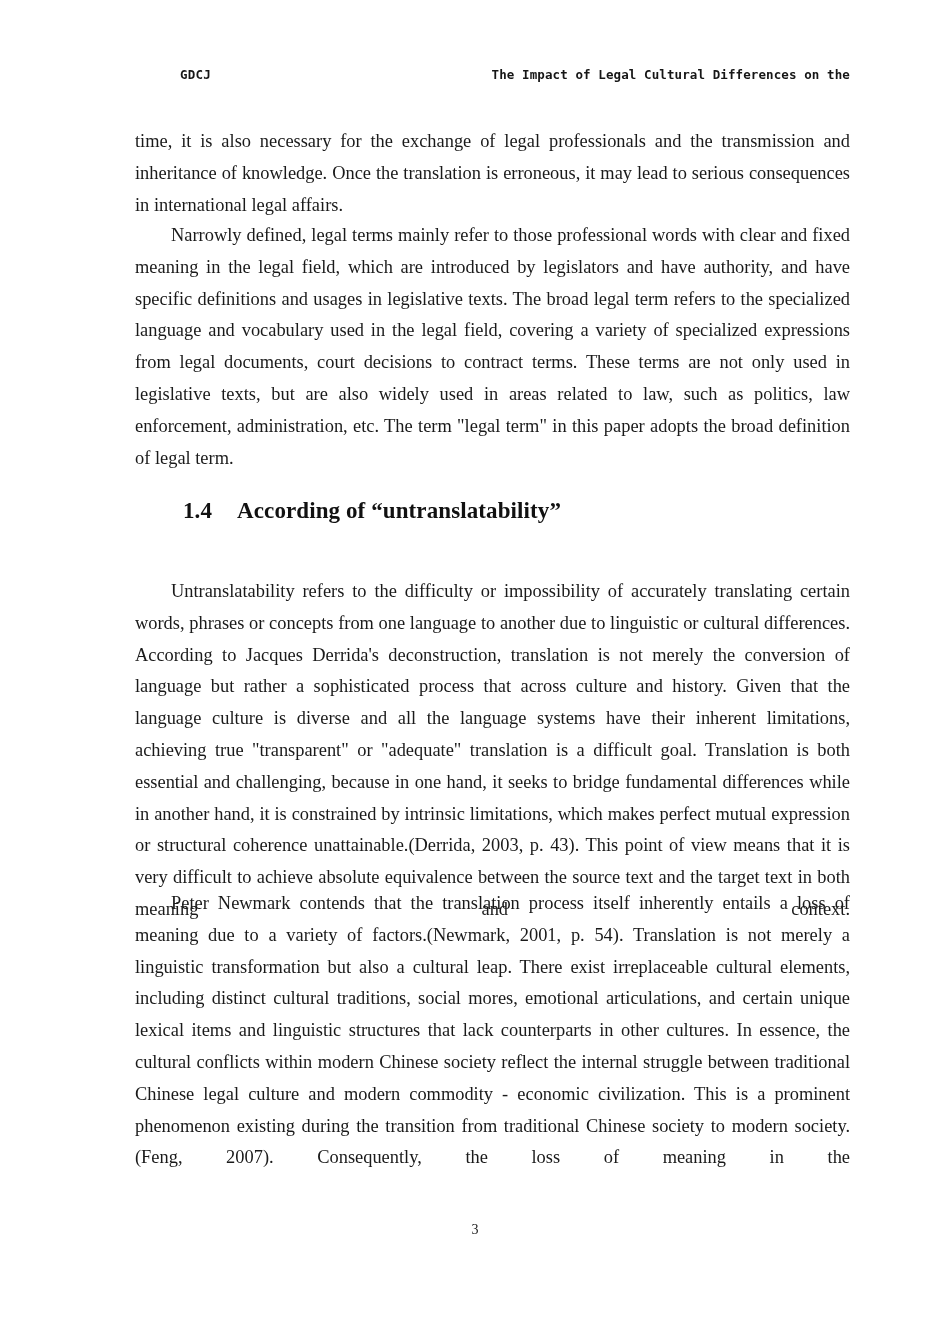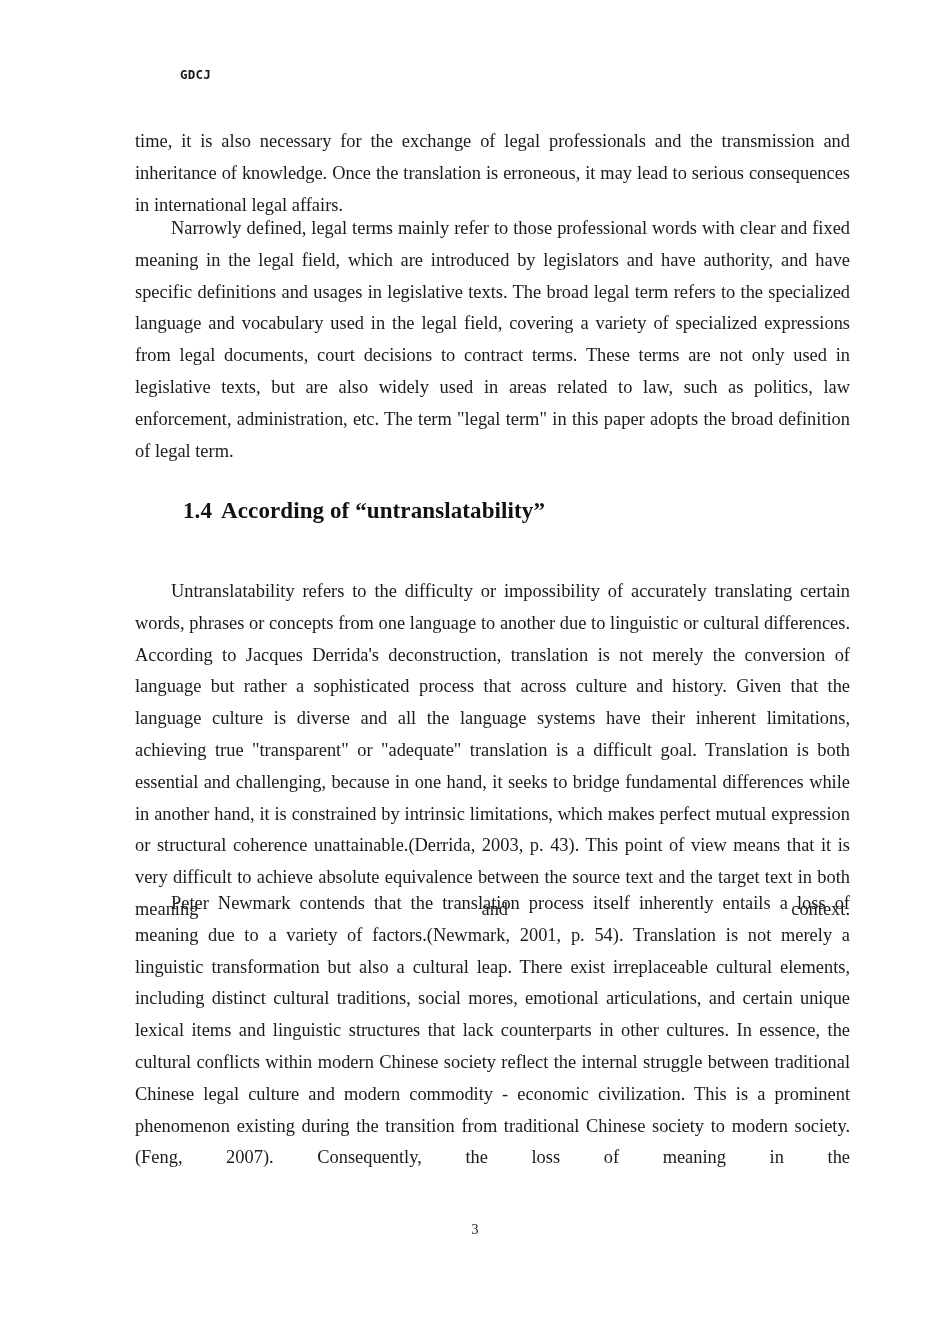--- a/index.html
+++ b/index.html
@@ -85,32 +85,32 @@
     top: 498px;
     font-family: "Liberation Serif", "DejaVu Serif", serif;
     font-size: 23px;
     font-weight: bold;
     color: #111111;
     white-space: nowrap;
     letter-spacing: 0.1px;
   }
 
   h2.section-heading .num {
-    margin-right: 9px;
+    margin-right: 25px;
   }
 
   
   .par-block {
     position: absolute;
     left: 135px;
     width: 715px;
   }
 
   #par-1 { top: 126px; }
-  #par-2 { top: 213px; }
+  #par-2 { top: 220px; }
   #par-3 { top: 576px; }
   #par-4 { top: 888px; }
 
   
   .page-number {
     position: absolute;
     left: 0;
     right: 0;
     top: 1222px;
     text-align: center;
@@ -120,20 +120,21 @@
   }
 </style>
 </head>
 <body>
 
 <div class="page">
 
   <div class="running-header">
     <div class="header-left">GDCJ</div>
     <div class="header-right">
+      <span class="hr-line">The Impact of Legal Cultural Differences on the</span>
     </div>
   </div>
 
   <div class="par-block" id="par-1">
     <p class="body-par">time, it is also necessary for the exchange of legal professionals and the transmission and inheritance of knowledge. Once the translation is erroneous, it may lead to serious consequences in international legal affairs.</p>
   </div>
 
   <div class="par-block" id="par-2">
     <p class="body-par indent">Narrowly defined, legal terms mainly refer to those professional words with clear and fixed meaning in the legal field, which are introduced by legislators and have authority, and have specific definitions and usages in legislative texts. The broad legal term refers to the specialized language and vocabulary used in the legal field, covering a variety of specialized expressions from legal documents, court decisions to contract terms. These terms are not only used in legislative texts, but are also widely used in areas related to law, such as politics, law enforcement, administration, etc. The term "legal term" in this paper adopts the broad definition of legal term.</p>
   </div>

